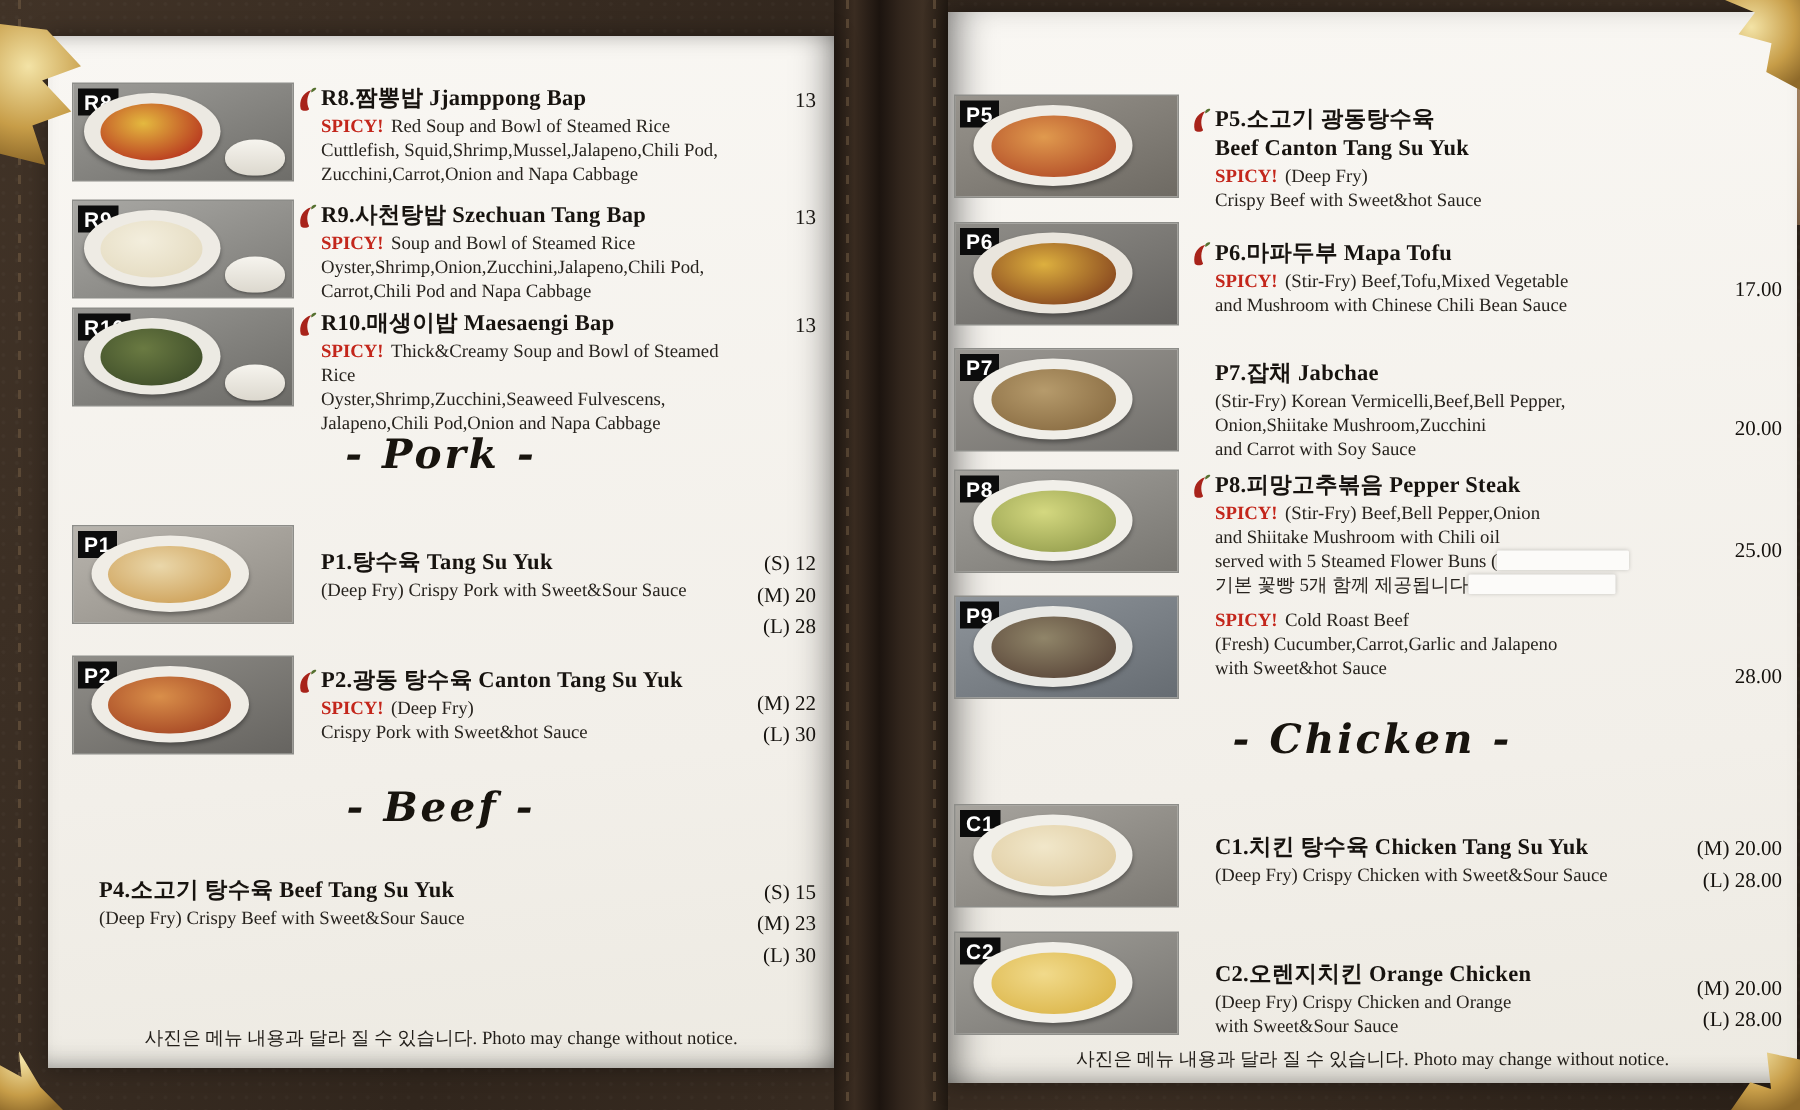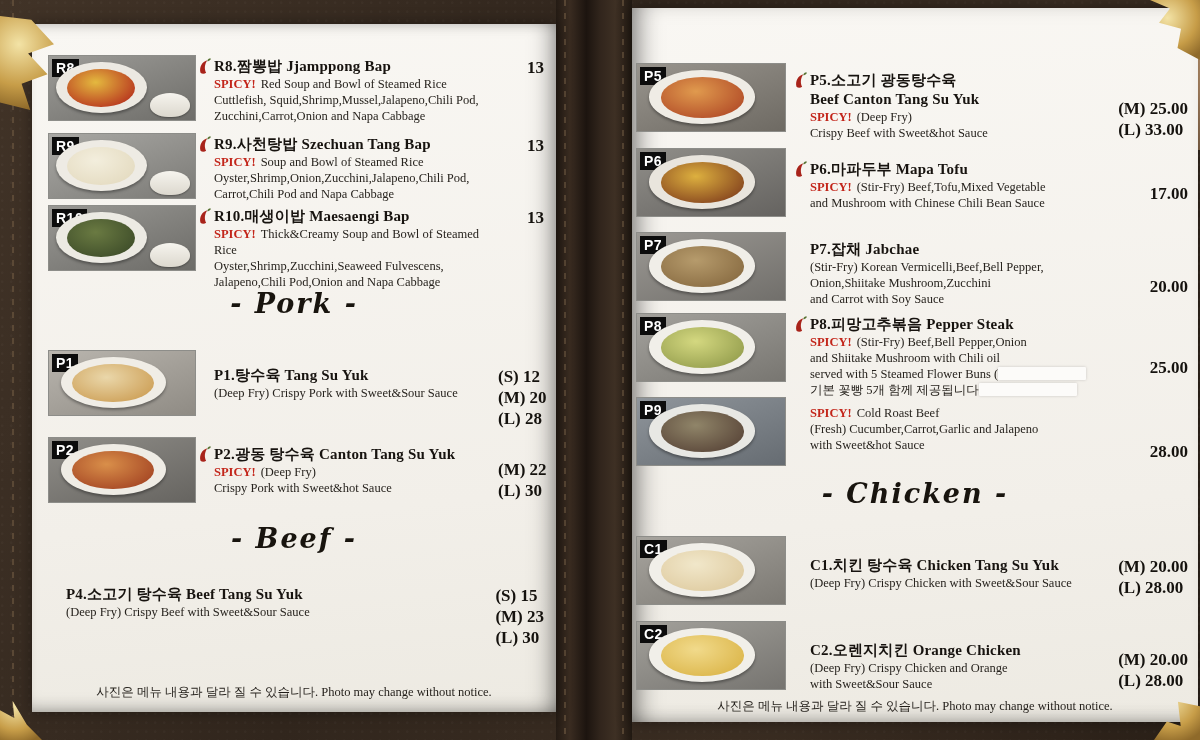--- a/index.html
+++ b/index.html
@@ -51,22 +51,22 @@
   .info{flex:none;margin-left:18px;width:284px;}
   .rp .info{margin-left:24px;width:302px;}
   .title,.title2{position:relative;font-weight:700;font-size:15px;line-height:19px;color:#17130f;letter-spacing:.2px;}
   .chili{position:absolute;left:-17px;top:1px;width:14px;height:17px;}
   .chili svg{display:block;width:14px;height:17px;}
   .desc{font-size:12.5px;line-height:16px;color:#27231e;}
   .spicy{color:#c3261b;font-weight:700;}
   .spicy:not(:empty){margin-right:5px;}
   .patch{display:inline-block;height:13px;vertical-align:-2px;background:#fcfbf9;
     box-shadow:0 0 3px rgba(0,0,0,.18);border-radius:1px;}
-  .price{margin-left:auto;text-align:left;white-space:nowrap;
-    font-weight:700;font-size:17px;line-height:21px;color:#15120e;}
+  .price{margin-left:auto;text-align:right;white-space:nowrap;
+    font-weight:400;font-size:14px;line-height:21px;color:#15120e;}
   
   .it2{padding-top:2px}.it8{padding-top:8px}.it12{padding-top:12px}.it16{padding-top:16px}.it20{padding-top:20px}
   .pp2{padding-top:2px}.pp16{padding-top:16px}.pp20{padding-top:20px}.pp22{padding-top:22px}
   .pp28{padding-top:28px}.pp35{padding-top:35px}.pp44{padding-top:44px}
   .section{position:absolute;left:0;width:100%;text-align:center;
     font-style:italic;font-weight:700;font-size:27px;letter-spacing:2px;color:#18140e;
     font-family:"DejaVu Serif","Liberation Serif",serif;}
   .footer{position:absolute;left:0;width:100%;text-align:center;font-size:12.5px;color:#211d18;}
 </style>
 </head>
@@ -226,24 +226,20 @@
       <div class="info it8">
         <div class="title"><span class="chili">
               <svg viewBox="0 0 20 24">
                 <use href="#chili-glyph"></use>
               </svg>
             </span><span>P5.소고기 광동탕수육</span></div>
         <div class="title2">Beef Canton Tang Su Yuk</div>
         <div class="desc"><span class="spicy">SPICY!</span><span>(Deep Fry)</span></div>
         <div class="desc">Crispy Beef with Sweet&amp;hot Sauce</div>
       </div>
-      <div class="price pp35">
-        <div>(M) 25.00</div>
-        <div>(L) 33.00</div>
-      </div>
     </div>
 
     <div class="row" style="top:140px">
       <div class="photo" style="--bg1:#908e89;--bg2:#656360;--plate:#e9e5dd;--food:#8a4a20;--food2:#ddb03f">
         <span class="badge">P6</span>
         <span class="plate"></span>
         <span class="food"></span>
       </div>
       <div class="info it12">
         <div class="title"><span class="chili">

